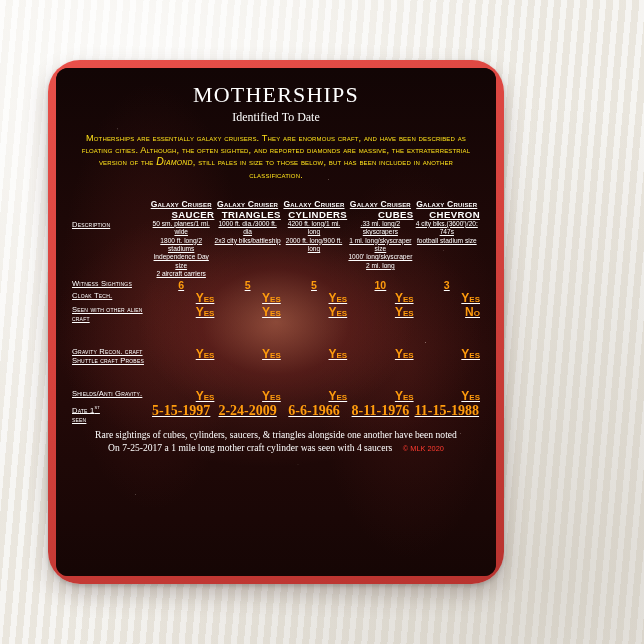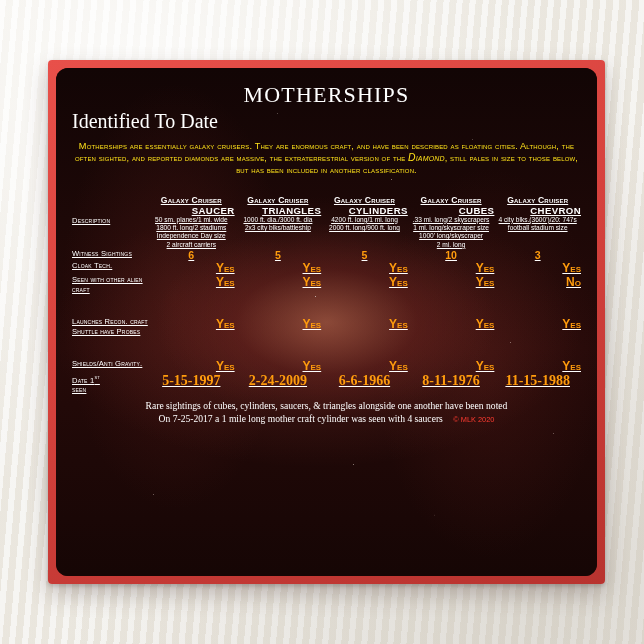--- a/index.html
+++ b/index.html
@@ -26,23 +26,23 @@
     position: absolute;
     inset: 0;
     background: radial-gradient(circle at 20% 12%, rgba(255,255,255,0.75), rgba(255,255,255,0) 55%),
                 radial-gradient(circle at 85% 90%, rgba(180,174,162,0.35), rgba(255,255,255,0) 60%);
   }
   
   .mousepad {
     position: absolute;
     left: 48px;
     top: 60px;
-    width: 557px;
+    width: 456px;
     height: 524px;
-    border-radius: 4px;
+    border-radius: 32px;
     background: linear-gradient(160deg, #e8504a 0%, #d6423d 45%, #b8332f 100%);
     box-shadow: 0 10px 22px rgba(80,60,55,0.30), 0 2px 4px rgba(0,0,0,0.18);
   }
   .mousepad-inner {
     position: absolute;
     left: 8px;
     top: 8px;
     right: 8px;
     bottom: 8px;
     border-radius: 12px;
@@ -88,22 +88,23 @@
   }
   .title {
     text-align: center;
     font-family: "Liberation Serif", serif;
     font-size: 22px;
     letter-spacing: 1.2px;
     color: #ffffff;
     font-weight: 400;
   }
   .subtitle {
+    text-align: center;
     font-family: "Liberation Serif", serif;
-    font-size: 20px;
+    font-size: 12px;
     color: #ffffff;
     margin-top: 2px;
     font-weight: 400;
   }
   .intro {
     margin-top: 7px;
     text-align: center;
     color: #ffe21a;
     font-size: 9.2px;
     line-height: 12.2px;
@@ -282,21 +283,21 @@
         </tr>
         <tr class="row-tall">
           <td class="col-label label-multi">Seen with other alien craft</td>
           <td class="val-yes">Yes</td>
           <td class="val-yes">Yes</td>
           <td class="val-yes">Yes</td>
           <td class="val-yes">Yes</td>
           <td class="val-yes">No</td>
         </tr>
         <tr class="row-tall">
-          <td class="col-label label-multi">Launches Recon. craft Shuttle have Probes</td>
+          <td class="col-label label-multi">Gravity Recon. craft Shuttle craft Probes</td>
           <td class="val-yes">Yes</td>
           <td class="val-yes">Yes</td>
           <td class="val-yes">Yes</td>
           <td class="val-yes">Yes</td>
           <td class="val-yes">Yes</td>
         </tr>
         <tr>
           <td class="col-label label-multi">Shields/Anti Gravity.</td>
           <td class="val-yes">Yes</td>
           <td class="val-yes">Yes</td>

